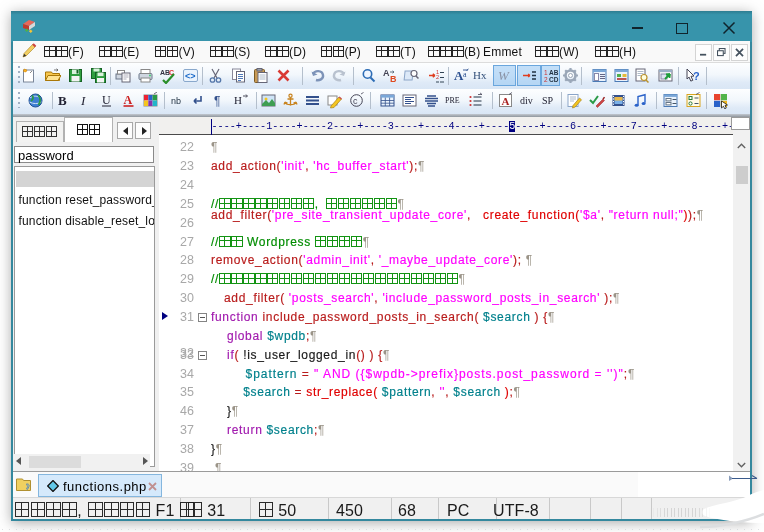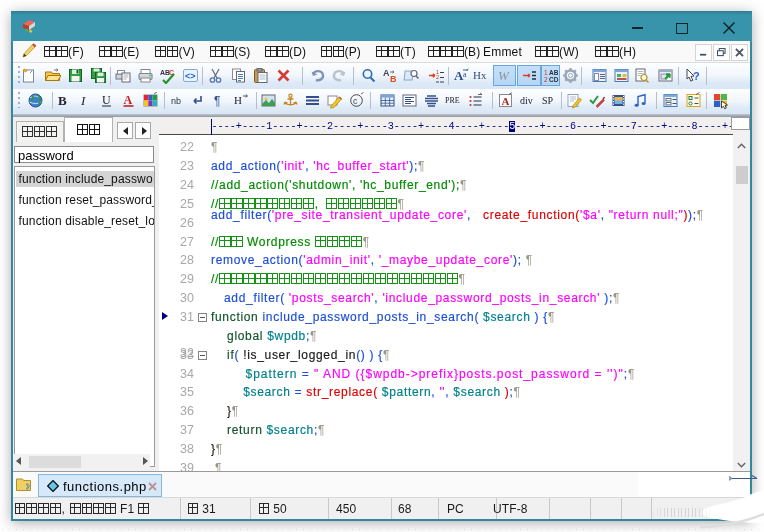--- a/index.html
+++ b/index.html
@@ -17,23 +17,23 @@
 .tsep{position:absolute;width:1px;background:#b4bfcc}
 #tb1,#tb2{position:absolute;left:0;width:737px;background:linear-gradient(#fdfeff,#f2f7fc 45%,#dfeaf7 75%,#d9e6f5)}
 #tb1{top:50px;height:26px}
 #tb2{top:76px;height:25px}
 .grip{position:absolute;left:5px;top:3px;width:2px;height:19px;background:repeating-linear-gradient(#9fb0c4 0 2px,transparent 2px 5px)}
 #ruler,#code,#lnum{font-family:"Liberation Mono",monospace}
 .cl{position:absolute;left:198px;white-space:pre;font-family:"Liberation Sans",sans-serif;font-size:12px;letter-spacing:.68px;color:#1a1a1a;-webkit-text-stroke:.17px}
 .ln{position:absolute;left:152px;width:29px;text-align:right;font-size:12.5px;color:#a8a8a8;letter-spacing:0}
 .fold{position:absolute;left:185px;width:9px;height:9px;border:1px solid #848484;background:#fff}
 .fold:before{content:"";position:absolute;left:1px;top:3px;width:5px;height:1px;background:#555}
-.k{color:#14532d}.v{color:#00808c}.s{color:#f0f}.c{color:#008c00}.f{color:#1d4ed8}.r{color:#e00000}.p{color:#9b9488;-webkit-text-stroke:0}
+.k{color:#a21caf}.v{color:#00808c}.s{color:#f0f}.c{color:#008c00}.f{color:#b91c1c}.r{color:#e00000}.p{color:#9b9488;-webkit-text-stroke:0}
 .sb{position:absolute;top:0;height:100%;border-left:1px solid #c9c9c9}
-.sc{position:absolute;font-size:12px;color:#1a1a1a;top:3.5px;letter-spacing:.1px}
+.sc{position:absolute;font-size:16px;color:#1a1a1a;top:3.5px;letter-spacing:.1px}
 .sc .z{width:.9em;margin:0 .045em}.sc .zc{width:.65em}
 </style></head><body>
 <div id="win">
 <div style="position:absolute;left:-2px;top:-2px;width:741px;height:31px;background:linear-gradient(#2e7d91,#3794ab 12%,#3794ab)"></div>
 <b style="position:absolute;left:8px;top:5px;width:16px;height:16px"><svg width="16" height="16" viewBox="0 0 16 16">
         <path d="M2 6l6-4 6 2-6 4z" fill="#e8685a"></path>
         <path d="M2 6l6 2v4L2 10z" fill="#c13a2c"></path>
         <path d="M8 8l6-4v4l-6 4z" fill="#d8d8d8"></path>
         <path d="M4.2 12.2h3M5.7 10.7v3" stroke="#4db04a" stroke-width="1.4"></path>
         <path d="M8.2 13.2h3M9.7 11.7v3" stroke="#f2c437" stroke-width="1.4"></path>
@@ -392,41 +392,39 @@
 <div style="position:absolute;left:50.5px;top:104px;width:49.5px;height:25px;background:#fff;border:1px solid #b2b2b2;border-bottom:none;font-size:12px;color:#000;text-align:center;padding-top:5px"><i class="z"></i><i class="z"></i></div>
 <b style="position:absolute;left:103.5px;top:109px;width:16.5px;height:16.5px;background:#fdfdfd;border:1px solid #a8a8a8">
       <b style="position:absolute;left:5px;top:4px;width:0;height:0;border:4px solid transparent;border-right:5px solid #222;border-left:none"></b>
     </b>
 <b style="position:absolute;left:121.5px;top:109px;width:16.5px;height:16.5px;background:#fdfdfd;border:1px solid #a8a8a8">
       <b style="position:absolute;left:6px;top:4px;width:0;height:0;border:4px solid transparent;border-left:5px solid #222;border-right:none"></b>
     </b>
 <div style="position:absolute;left:1px;top:132.5px;width:140px;height:17.5px;background:#fff;border:1px solid #8a8a8a;font-size:13px;color:#000;padding:1.5px 0 0 3px">password</div>
 <div style="position:absolute;left:.5px;top:152.5px;width:141px;height:301px;background:#fff;border:1px solid #9a9a9a;overflow:hidden">
 <div style="position:absolute;left:1px;top:4px;width:139px;height:16px;background:#d4d4d4"></div>
-<div style="position:absolute;left:4px;top:5.5px;font-size:12px;letter-spacing:.15px;color:#111;white-space:nowrap">function include_passwo</div>
 <div style="position:absolute;left:4px;top:26.5px;font-size:12px;letter-spacing:.15px;color:#111;white-space:nowrap">function reset_password_</div>
 <div style="position:absolute;left:4px;top:47.5px;font-size:12px;letter-spacing:.15px;color:#111;white-space:nowrap">function disable_reset_lo</div>
 </div>
 <div style="position:absolute;left:1px;top:441px;width:136px;height:15.5px;background:#f1f1f1">
       <b style="position:absolute;left:2px;top:3px;width:0;height:0;border:4.5px solid transparent;border-right:5px solid #555;border-left:none"></b>
       <b style="position:absolute;left:15px;top:1.5px;width:52px;height:12.5px;background:#dcdcdc"></b>
       <b style="position:absolute;right:2px;top:3px;width:0;height:0;border:4.5px solid transparent;border-left:5px solid #555;border-right:none"></b>
     </div>
 <div style="position:absolute;left:146px;top:103.5px;width:574px;height:355.5px;background:#fff"></div>
 <div style="position:absolute;left:146px;top:104px;width:574px;height:18px;background:#f1f0ee;border-bottom:1.5px solid #4a4a4a"></div>
 <b style="position:absolute;left:197.5px;top:106px;width:1px;height:16px;background:#000080"></b>
 <div id="ruler" style="position:absolute;left:198.5px;top:108px;font-size:10.15px;color:#000080;white-space:pre;letter-spacing:0">----+----1----+----2----+----3----+----4----+----<b style="background:#000080;color:#fff">5</b>----+----6----+----7----+----8----+---</div>
 <div style="position:absolute;left:718px;top:104px;width:19px;height:13px;background:#fff;border:1px solid #9a9a9a"></div>
 <div style="position:absolute;left:146px;top:122px;width:574px;height:337px;overflow:hidden">
 <div class="ln" style="top:5.3px;left:6px">22</div>
 <div class="cl" style="top:5.3px;left:52px"><i class="p">¶</i></div>
 <div class="ln" style="top:24.2px;left:6px">23</div>
 <div class="cl" style="top:24.2px;left:52px"><i class="f">add_action(</i><i class="s">'init'</i><i class="f">,</i> <i class="s">'hc_buffer_start'</i><i class="f">);</i><i class="p">¶</i></div>
 <div class="ln" style="top:43.0px;left:6px">24</div>
-<div class="cl" style="top:43.0px;left:52px"><i class="c">//add_action('shutdown', 'hc_buffer_end');</i><i class="p">¶</i></div>
 <div class="ln" style="top:61.8px;left:6px">25</div>
 <div class="cl" style="top:61.8px;left:52px"><i class="c">//<i class="z"></i><i class="z"></i><i class="z"></i><i class="z"></i><i class="z"></i><i class="z"></i><i class="z"></i><i class="z"></i><i class="zc">,</i><i class="z"></i><i class="z"></i><i class="z"></i><i class="z"></i><i class="z"></i><i class="z"></i></i><i class="p">¶</i></div>
 <div class="ln" style="top:80.7px;left:6px">26</div>
 <div class="cl" style="top:73px;left:52px"><i class="f">add_filter(</i><i class="s">'pre_site_transient_update_core'</i><i class="f">,</i>   <i class="r">create_function(</i><i class="s">'$a'</i><i class="f">,</i> <i class="s">"return null;"</i><i class="r">)</i><i class="f">);</i><i class="p">¶</i></div>
 <div class="ln" style="top:99.6px;left:6px">27</div>
 <div class="cl" style="top:99.6px;left:52px"><i class="c">//<i class="z"></i><i class="z"></i> Wordpress <i class="z"></i><i class="z"></i><i class="z"></i><i class="z"></i></i><i class="p">¶</i></div>
 <div class="ln" style="top:118.4px;left:6px">28</div>
 <div class="cl" style="top:118.4px;left:52px"><i class="f">remove_action(</i><i class="s">'admin_init'</i><i class="f">,</i> <i class="s">'_maybe_update_core'</i><i class="f">);</i> <i class="p">¶</i></div>
 <div class="ln" style="top:137.2px;left:6px">29</div>
 <div class="cl" style="top:137.2px;left:52px"><i class="c">//<i class="z"></i><i class="z"></i><i class="z"></i><i class="z"></i><i class="z"></i><i class="z"></i><i class="z"></i><i class="z"></i><i class="z"></i><i class="z"></i><i class="z"></i><i class="z"></i><i class="z"></i><i class="z"></i><i class="z"></i><i class="z"></i><i class="z"></i><i class="z"></i><i class="z"></i><i class="z"></i></i><i class="p">¶</i></div>
@@ -435,21 +433,21 @@
 <div class="ln" style="top:174.9px;left:6px">31</div>
 <div class="cl" style="top:174.9px;left:52px"><i class="k">function</i> <i class="f">include_password_posts_in_search(</i> <i class="v">$search</i> <i class="f">) {</i><i class="p">¶</i></div>
 <div class="ln" style="top:211px;left:6px">32</div>
 <div class="cl" style="top:193.8px;left:52px">    <i class="k">global</i> <i class="v">$wpdb</i><i class="f">;</i><i class="p">¶</i></div>
 <div class="ln" style="top:212.7px;left:6px">33</div>
 <div class="cl" style="top:212.7px;left:52px">    <i class="k">if</i><i class="f">(</i> !is_user_logged_in<i class="f">()</i> <i class="f">) {</i><i class="p">¶</i></div>
 <div class="ln" style="top:231.5px;left:6px">34</div>
 <div class="cl" style="top:231.5px;left:52px"><span style="letter-spacing:.98px">        <i class="v">$pattern</i> <i class="f">=</i> <i class="s">" AND ({$wpdb-&gt;prefix}posts.post_password = '')"</i><i class="f">;</i></span><i class="p">¶</i></div>
 <div class="ln" style="top:250.4px;left:6px">35</div>
 <div class="cl" style="top:250.4px;left:52px">        <i class="v">$search</i> <i class="f">=</i> <i class="r">str_replace(</i> <i class="v">$pattern</i><i class="f">,</i> <i class="s">''</i><i class="f">,</i> <i class="v">$search</i> <i class="r">)</i><i class="f">;</i><i class="p">¶</i></div>
-<div class="ln" style="top:269.2px;left:6px">36</div>
+<div class="ln" style="top:269.2px;left:6px">46</div>
 <div class="cl" style="top:269.2px;left:52px">    }<i class="p">¶</i></div>
 <div class="ln" style="top:288.1px;left:6px">37</div>
 <div class="cl" style="top:288.1px;left:52px">    <i class="k">return</i> <i class="v">$search</i><i class="f">;</i><i class="p">¶</i></div>
 <div class="ln" style="top:306.9px;left:6px">38</div>
 <div class="cl" style="top:306.9px;left:52px">}<i class="p">¶</i></div>
 <div class="ln" style="top:325.8px;left:6px">39</div>
 <div class="cl" style="top:325.8px;left:52px"> <i class="p">¶</i></div>
 <b class="fold" style="left:39px;top:177.9px"></b>
 <b class="fold" style="left:39px;top:215.7px"></b>
 <b style="position:absolute;left:3px;top:176.9px;width:0;height:0;border:4px solid transparent;border-left:6px solid #000080;border-right:none"></b>

